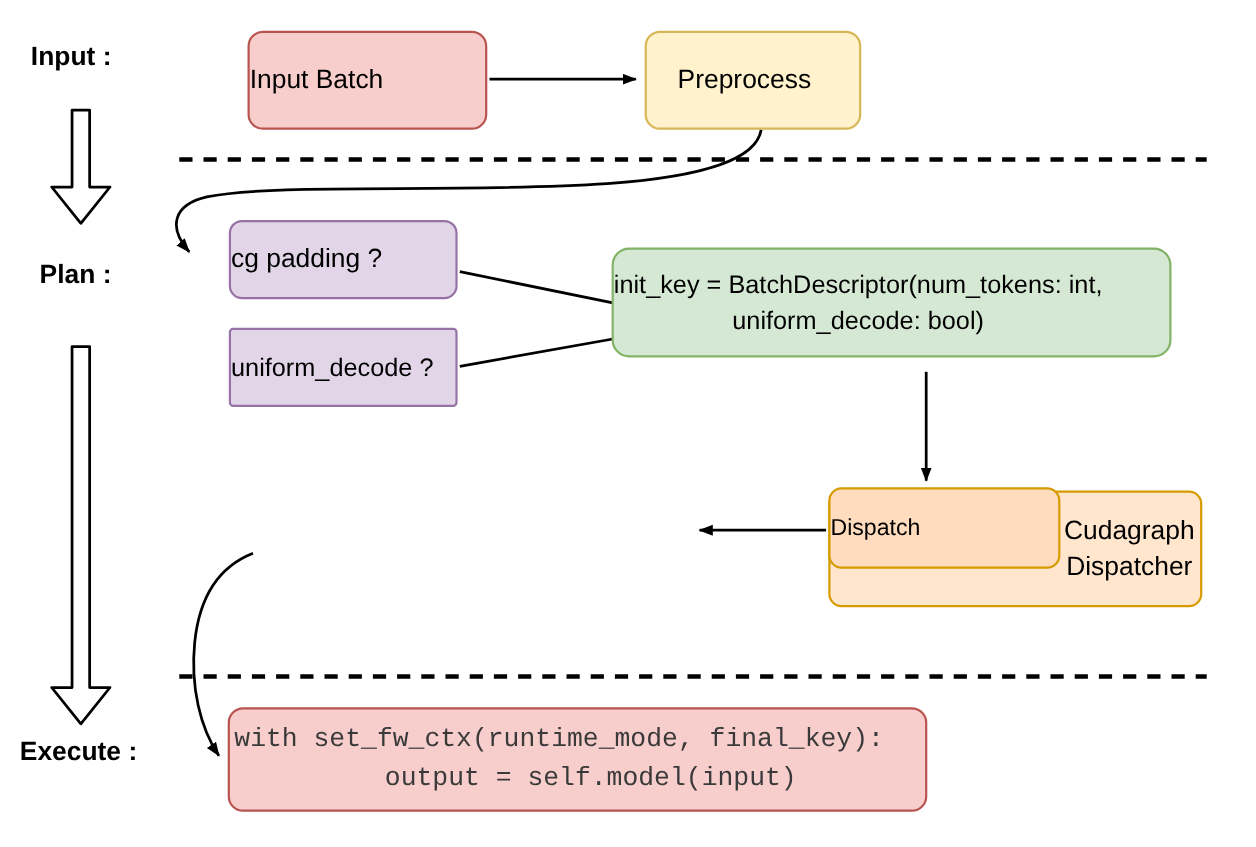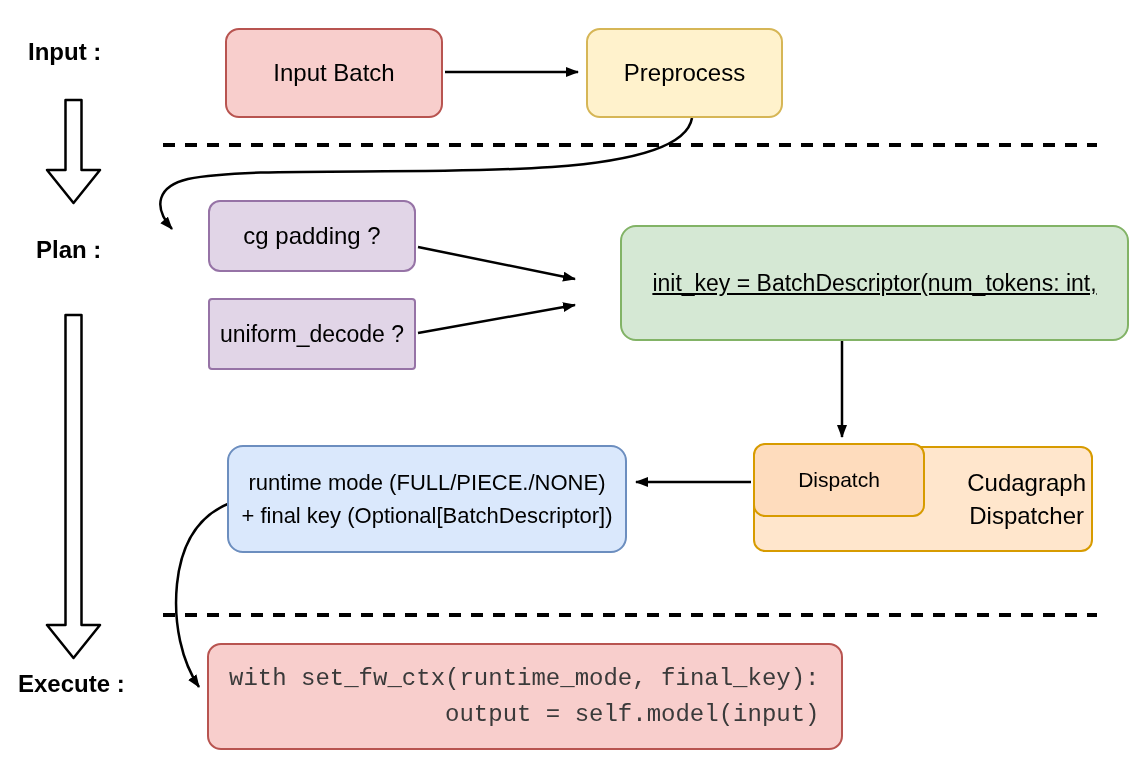--- a/index.html
+++ b/index.html
@@ -13,50 +13,50 @@
   }
   * { margin:0; padding:0; box-sizing:border-box; }
   html,body { background:#ffffff; }
   .canvas {
     position:relative; width:1142px; height:770px; background:#ffffff;
     font-family:"Liberation Sans", sans-serif; overflow:hidden;
   }
   .connectors { position:absolute; left:0; top:0; z-index:1; }
   .node {
     position:absolute; z-index:2;
-    display:flex; align-items:center; justify-content:center;
+    display:flex; align-items:center; justify-content:flex-start;
     text-align:center; color:#000;
     border-style:solid; border-width:2px; border-radius:14px;
     line-height:1.4;
   }
   .stage-label {
     position:absolute; z-index:2; font-weight:bold; font-size:24px; color:#000;
     white-space:nowrap;
   }
   .node .lines { display:block; }
   .n-input-batch { left:225px; top:28px; width:218px; height:90px;
     background:var(--red_fill); border-color:var(--red_stroke); font-size:24px; }
   .n-preprocess { left:586px; top:28px; width:197px; height:90px;
-    background:var(--yellow_fill); border-color:var(--yellow_stroke); font-size:24px; }
+    background:var(--yellow_fill); border-color:var(--yellow_stroke); font-size:24px;padding-left:28px; }
   .n-cg-padding { left:208px; top:200px; width:208px; height:72px; border-radius:12px;
     background:var(--purple_fill); border-color:var(--purple_stroke); font-size:24px; }
   .n-uniform-decode { left:208px; top:298px; width:208px; height:72px; border-radius:4px;
     background:var(--purple_fill); border-color:var(--purple_stroke); font-size:23px; }
-  .n-init-key { left:620px; top:225px; width:509px; height:116px; border-radius:16px;
-    background:var(--green_fill); border-color:var(--green_stroke); font-size:23px; line-height:33px;text-decoration:underline; }
+  .n-init-key { left:556px; top:225px; width:509px; height:100px; border-radius:16px;
+    background:var(--green_fill); border-color:var(--green_stroke); font-size:23px; line-height:33px; }
   .n-runtime { left:227px; top:445px; width:400px; height:108px; border-radius:16px;
     background:var(--blue_fill); border-color:var(--blue_stroke); font-size:22px; line-height:33px; }
   .n-cudagraph { left:753px; top:446px; width:340px; height:106px; border-radius:12px;
     background:var(--orange_fill); border-color:var(--orange_stroke); font-size:24px; line-height:33px;
     justify-content:flex-end; padding-right:5px; }
-  .n-dispatch { left:753px; top:443px; width:172px; height:74px; border-radius:12px; z-index:3;
+  .n-dispatch { left:753px; top:443px; width:211px; height:74px; border-radius:12px; z-index:3;
     background:var(--orange_inner_fill); border-color:var(--orange_stroke); font-size:21px; }
-  .n-code { left:207px; top:643px; width:636px; height:107px; border-radius:14px;
+  .n-code { left:207px; top:643px; width:636px; height:95px; border-radius:14px;
     background:var(--red_fill); border-color:var(--red_stroke);
-    justify-content:flex-start; padding-left:20px; text-align:right; }
+    justify-content:flex-start; padding-left:4px; text-align:center; }
   .n-code pre {
     font-family:"Liberation Mono","DejaVu Sans Mono",monospace;
     font-size:24px; line-height:36px; color:var(--code_text); white-space:pre;
   }
 </style>
 </head>
 <body>
 
 <div class="canvas">
 
@@ -98,39 +98,34 @@
     <span>cg padding ?</span>
   </div>
 
   <div class="node n-uniform-decode">
     <span>uniform_decode ?</span>
   </div>
 
   <div class="node n-init-key">
     <span class="lines">
       <span style="display:block">init_key = BatchDescriptor(num_tokens: int,</span>
+      <span style="display:block">uniform_decode: bool)</span>
     </span>
   </div>
 
   <div class="node n-cudagraph">
     <span class="lines">
       <span style="display:block">Cudagraph</span>
       <span style="display:block">Dispatcher</span>
     </span>
   </div>
 
   <div class="node n-dispatch">
     <span>Dispatch</span>
   </div>
 
-  <div class="node n-runtime">
-    <span class="lines">
-      <span style="display:block">runtime mode (FULL/PIECE./NONE)</span>
-      <span style="display:block">+ final key (Optional[BatchDescriptor])</span>
-    </span>
-  </div>
 
   <div class="node n-code">
     <pre><span>with set_fw_ctx(runtime_mode, final_key):</span>
 <span>    output = self.model(input)</span></pre>
   </div>
 
 </div>
 
 </body></html>

